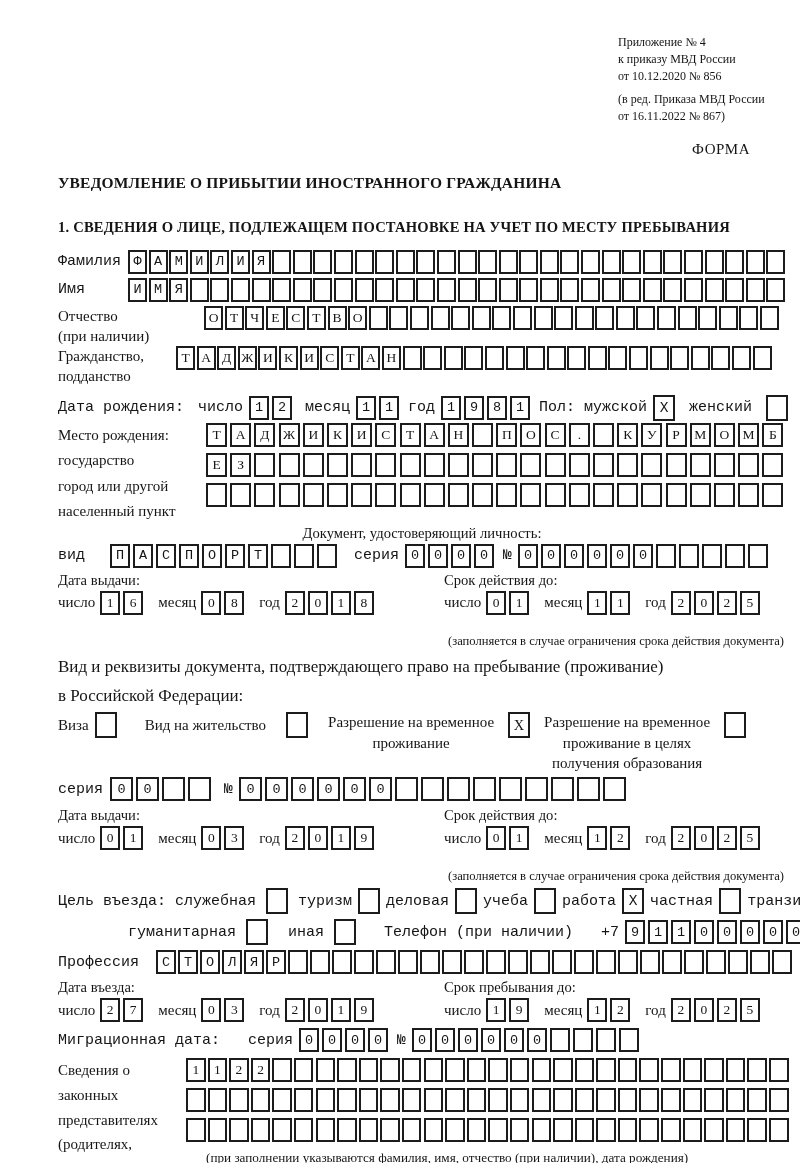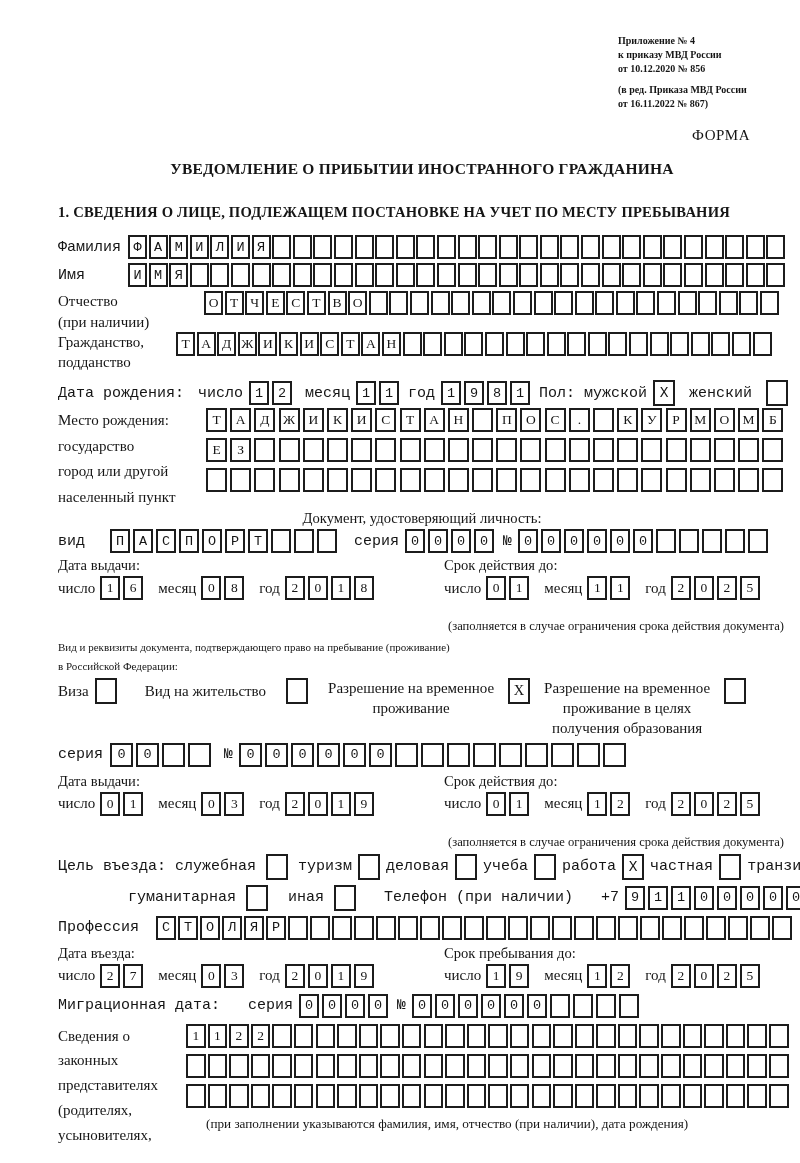--- a/index.html
+++ b/index.html
@@ -1,24 +1,24 @@
 <!DOCTYPE html>
 <html><head>
 <meta charset="utf-8">
 <style>
   * { box-sizing: border-box; margin: 0; padding: 0; }
   html, body { background: #ffffff; }
   body { width: 800px; font-family: "Liberation Serif", "DejaVu Serif", serif; color: #151515; }
   .page { position: relative; width: 800px; height: 1163px; overflow: hidden; padding: 34px 14px 10px 58px; background: #fff; }
 
-  .annex { margin-left: 560px; font-size: 10px; line-height: 1.42; white-space: nowrap; font-weight: bold; }
+  .annex { margin-left: 560px; font-size: 12px; line-height: 1.42; white-space: nowrap; }
   .annex .amend { margin-top: 6px; }
   .form-label { text-align: right; font-weight: normal; font-size: 15px; margin: 16px 36px 0 0; letter-spacing: .5px; }
 
-  .title { text-align: center; font-weight: bold; font-size: 15.5px; line-height: 1.45; margin-top: 14px; letter-spacing: .2px; }
+  .title { font-weight: bold; font-size: 15.5px; line-height: 1.45; margin-top: 14px; letter-spacing: .2px; }
   .blank-line { display: inline-block; width: 54px; border-bottom: 2px solid #2a2a2a; height: 14px; margin-left: 10px; }
 
   .section-title { font-weight: bold; font-size: 14.6px; margin-top: 24px; letter-spacing: .2px; }
 
   .row { display: flex; align-items: center; font-family: Liberation Mono, monospace; }
   .rowtop { display: flex; align-items: flex-start; }
   .lbl { font-size: 15px; flex: none; }
 
   .cells { display: inline-flex; flex: none; }
   .cell { width: 19px; height: 24px; border: 2px solid #1c1c1c; margin-right: 1.6px; display: inline-flex; align-items: center; justify-content: center; font-size: 13.5px; flex: none; background: #fff; }
@@ -417,21 +417,21 @@
             <span class="cell">2</span>
             <span class="cell">0</span>
             <span class="cell">2</span>
             <span class="cell">5</span>
           </span>
       </div>
     </div>
   </div>
   <div class="note-right">(заполняется в случае ограничения срока действия документа)</div>
 
-  <div style="margin-top:4px; font-size:11px; line-height:1.7">
+  <div style="margin-top:4px; font-size:17px; line-height:1.7">
     <div>Вид и реквизиты документа, подтверждающего право на пребывание (проживание)</div>
     <div>в Российской Федерации:</div>
   </div>
 
   <div class="rowtop" style="margin-top:2px">
     <span class="lbl" style="line-height:26px">Виза</span>
     <span class="checkbox g6"></span>
     <span class="lbl g28" style="line-height:26px">Вид на жительство</span>
     <span class="checkbox g20"></span>
     <span class="opt-stack g20">

